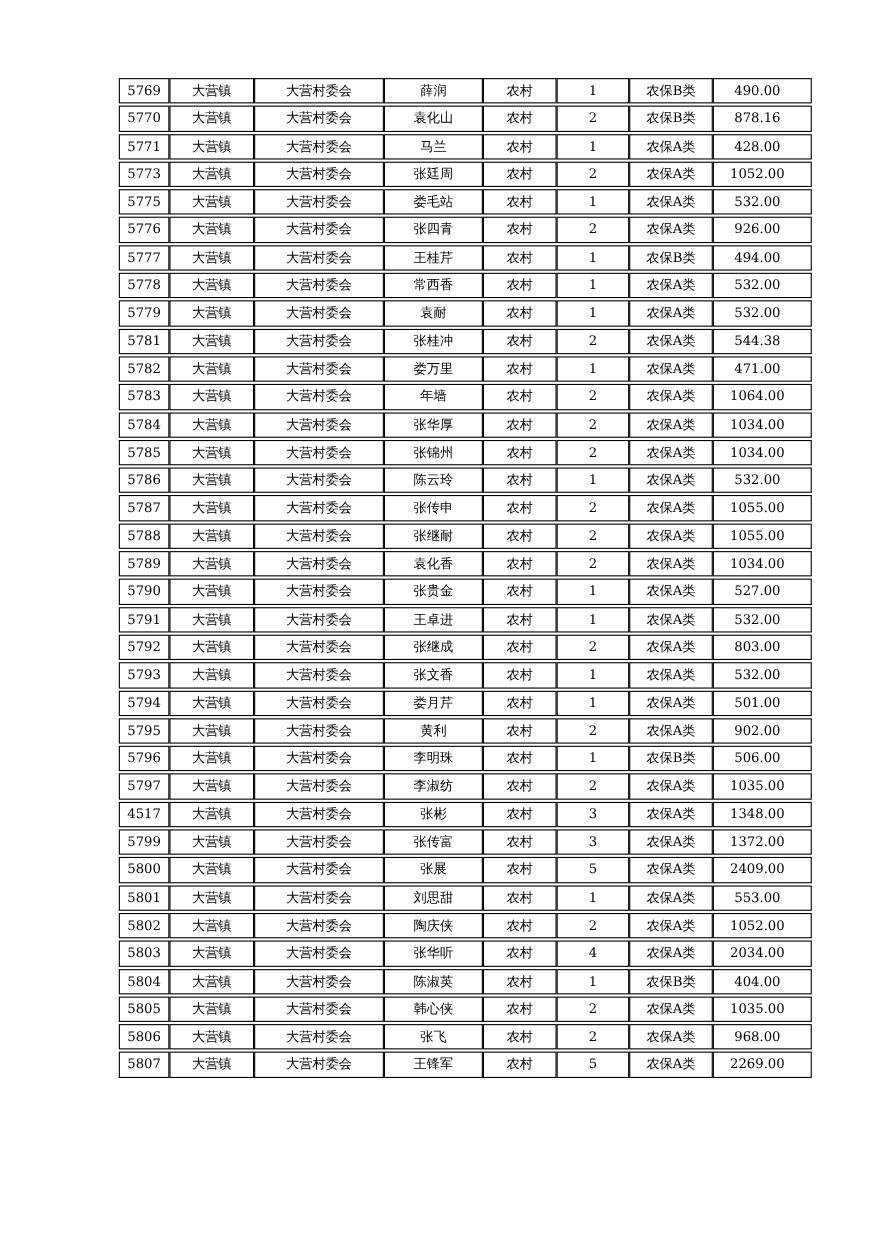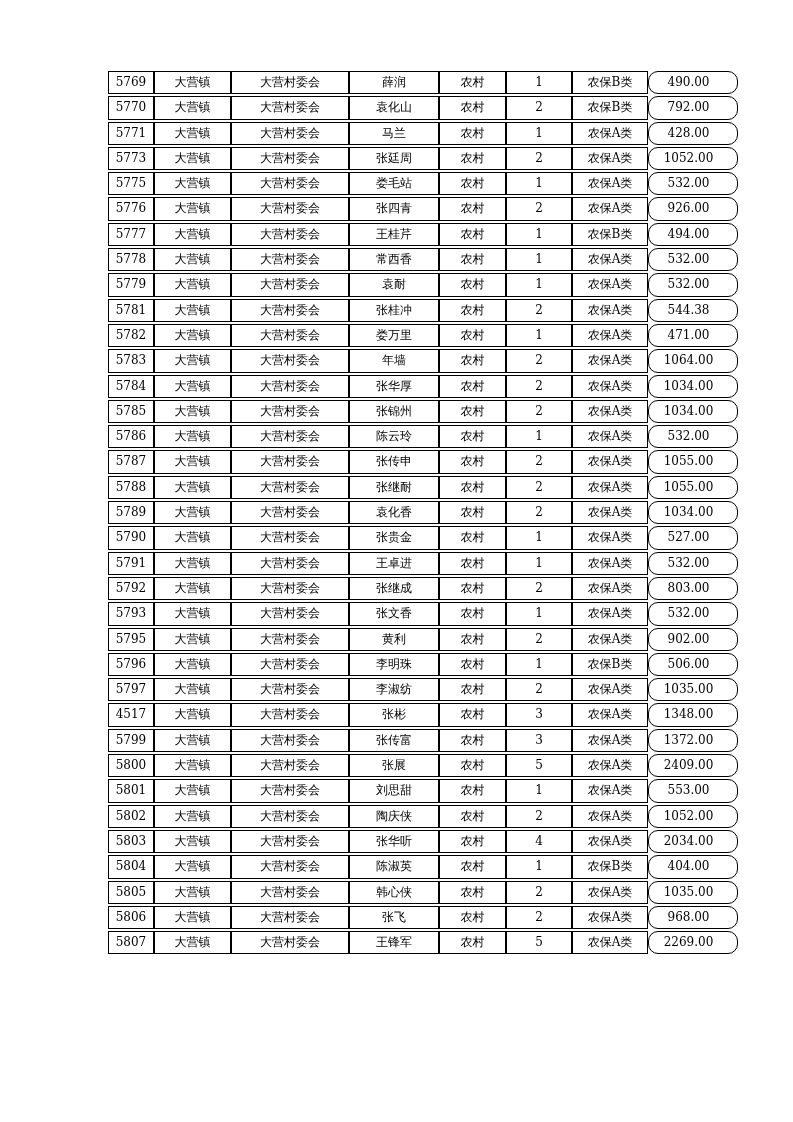--- a/index.html
+++ b/index.html
@@ -46,21 +46,21 @@
   
   col.c0 { width: 46px; }
   col.c1 { width: 77px; }
   col.c2 { width: 118px; }
   col.c3 { width: 90px; }
   col.c4 { width: 67px; }
   col.c5 { width: 66px; }
   col.c6 { width: 76px; }
   col.c7 { width: 90px; }
   
-  table.roster td.c7 { padding-right: 9px; border-radius: 10px; }
+  table.roster td.c7 { padding-right: 9px; }
 </style>
 </head>
 <body>
 
 <div class="sheet">
   <table class="roster">
     <colgroup>
       <col class="c0">
         <col class="c1">
         <col class="c2">
@@ -82,21 +82,21 @@
           <td class="c7">490.00</td>
         </tr>
         <tr>
           <td class="c0">5770</td>
           <td class="c1">大营镇</td>
           <td class="c2">大营村委会</td>
           <td class="c3">袁化山</td>
           <td class="c4">农村</td>
           <td class="c5">2</td>
           <td class="c6">农保B类</td>
-          <td class="c7">792.00</td>
+          <td class="c7">878.16</td>
         </tr>
         <tr>
           <td class="c0">5771</td>
           <td class="c1">大营镇</td>
           <td class="c2">大营村委会</td>
           <td class="c3">马兰</td>
           <td class="c4">农村</td>
           <td class="c5">1</td>
           <td class="c6">农保A类</td>
           <td class="c7">428.00</td>
@@ -283,20 +283,30 @@
         </tr>
         <tr>
           <td class="c0">5793</td>
           <td class="c1">大营镇</td>
           <td class="c2">大营村委会</td>
           <td class="c3">张文香</td>
           <td class="c4">农村</td>
           <td class="c5">1</td>
           <td class="c6">农保A类</td>
           <td class="c7">532.00</td>
+        </tr>
+        <tr>
+          <td class="c0">5794</td>
+          <td class="c1">大营镇</td>
+          <td class="c2">大营村委会</td>
+          <td class="c3">娄月芹</td>
+          <td class="c4">农村</td>
+          <td class="c5">1</td>
+          <td class="c6">农保A类</td>
+          <td class="c7">501.00</td>
         </tr>
         <tr>
           <td class="c0">5795</td>
           <td class="c1">大营镇</td>
           <td class="c2">大营村委会</td>
           <td class="c3">黄利</td>
           <td class="c4">农村</td>
           <td class="c5">2</td>
           <td class="c6">农保A类</td>
           <td class="c7">902.00</td>

